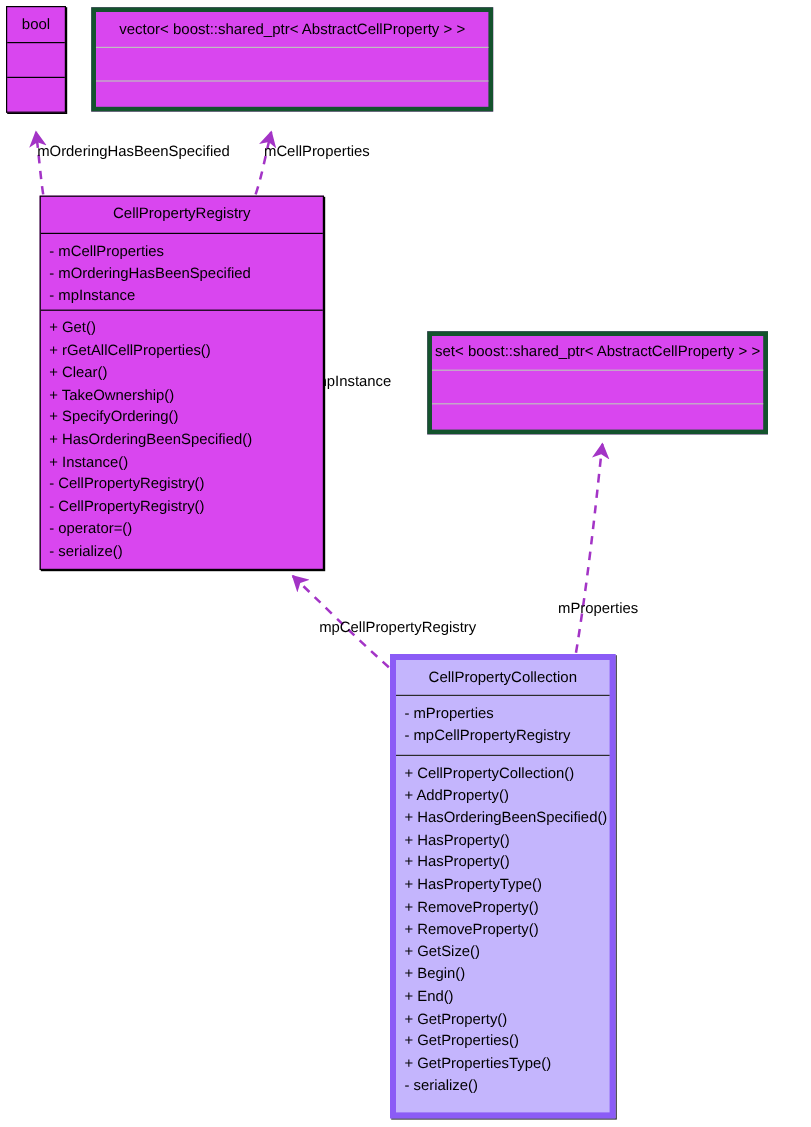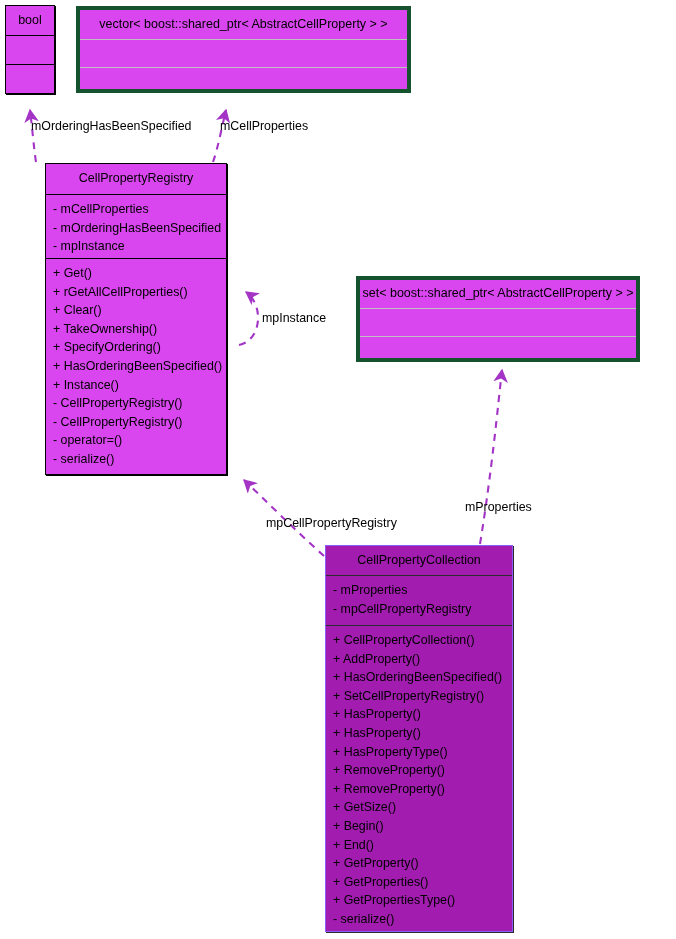--- a/index.html
+++ b/index.html
@@ -29,22 +29,22 @@
   .plain {
     border: 4px solid #14532d;
   }
   
   .strong {
     border: 1px solid #000000;
     box-shadow: 1px 1px 0 0 #000000;
   }
   
   .focus {
-    border: 1px solid #8b5cf6;
-    background: #a21caf;
+    border: 5px solid #8b5cf6;
+    background: #c4b5fd;
     box-shadow: 1px 1px 0 0 #2b2b2b;
   }
   .row {
     box-sizing: border-box;
     overflow: hidden;
   }
   .title-row {
     text-align: center;
     font-size: 12.5px;
     color: #000000;
@@ -132,21 +132,21 @@
     <div class="row sep-strong empty-row" style="height:29px;"></div>
     <div class="row sep-strong empty-row" style="height:29px;"></div>
   </div>
 
   <div class="uml-box plain" style="left:76px; top:6px; width:335px; height:87px;">
     <div class="row title-row" style="height:29px;">vector&lt; boost::shared_ptr&lt; AbstractCellProperty &gt; &gt;</div>
     <div class="row sep-grey empty-row" style="height:28px;"></div>
     <div class="row sep-grey empty-row" style="height:28px;"></div>
   </div>
 
-  <div class="uml-box strong" style="left:45px; top:163px; width:182px; height:312px;">
+  <div class="uml-box strong" style="left:33px; top:163px; width:237px; height:312px;">
     <div class="row title-row" style="height:30px;">CellPropertyRegistry</div>
     <div class="row sep-strong" style="height:64px;">
       <ul class="member-list">
         <li>- mCellProperties</li>
         <li>- mOrderingHasBeenSpecified</li>
         <li>- mpInstance</li>
       </ul>
     </div>
     <div class="row sep-strong" style="height:217px;">
       <ul class="member-list">
@@ -177,21 +177,20 @@
       <ul class="member-list">
         <li>- mProperties</li>
         <li>- mpCellPropertyRegistry</li>
       </ul>
     </div>
     <div class="row sep-focus" style="height:306px;">
       <ul class="member-list">
         <li>+ CellPropertyCollection()</li>
         <li>+ AddProperty()</li>
         <li>+ HasOrderingBeenSpecified()</li>
-        <li>+ SetCellPropertyRegistry()</li>
         <li>+ HasProperty()</li>
         <li>+ HasProperty()</li>
         <li>+ HasPropertyType()</li>
         <li>+ RemoveProperty()</li>
         <li>+ RemoveProperty()</li>
         <li>+ GetSize()</li>
         <li>+ Begin()</li>
         <li>+ End()</li>
         <li>+ GetProperty()</li>
         <li>+ GetProperties()</li>

